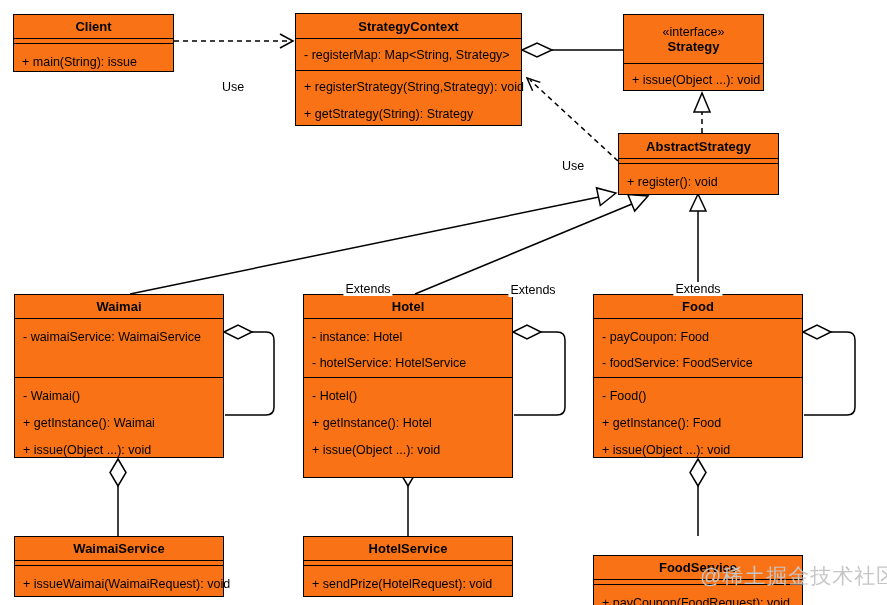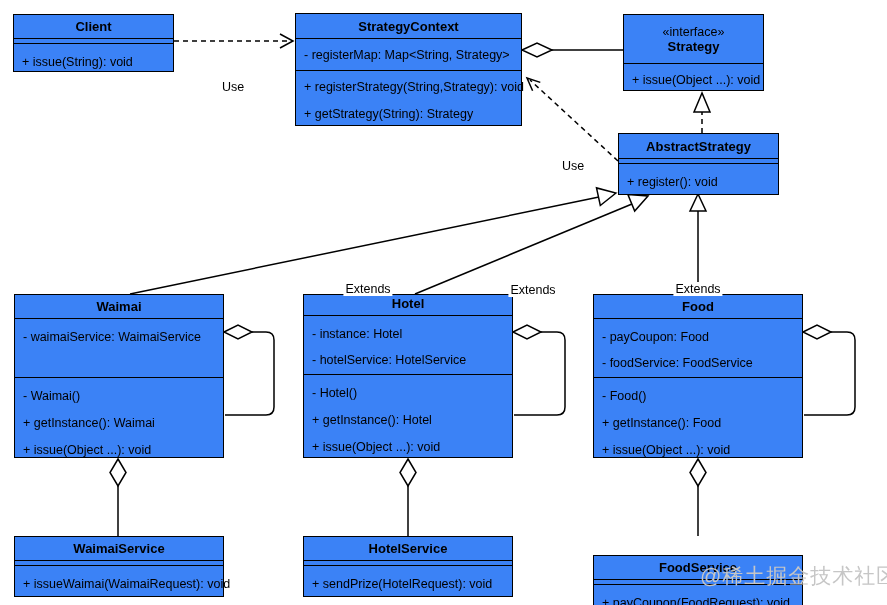--- a/index.html
+++ b/index.html
@@ -17,21 +17,21 @@
     position: absolute; left: 0; top: 0; z-index: 1;
   }
   svg.connectors line, svg.connectors path, svg.connectors polyline {
     stroke: #000; stroke-width: 1.5; fill: none;
   }
   svg.connectors polygon { stroke: #000; stroke-width: 1.5; fill: #fff; }
   svg.connectors .dashed { stroke-dasharray: 5,4; }
 
   .uml-class {
     position: absolute; z-index: 2;
-    background: #3b82f6;
+    background: #f97316;
     border: 1.6px solid #000;
     display: flex; flex-direction: column;
   }
   .uml-title {
     font-weight: bold; font-size: 13px;
     display: flex; flex-direction: column;
     align-items: center; justify-content: center;
     border-bottom: 1.4px solid #000;
     flex-shrink: 0;
     text-align: center;
@@ -106,21 +106,21 @@
     <line x1="408" y1="486" x2="408" y2="536"></line>
 
     <polygon points="698,459 706,472.5 698,486 690,472.5"></polygon>
     <line x1="698" y1="486" x2="698" y2="536"></line>
   </svg>
 
   <div class="uml-class" style="left:13px; top:14px; width:161px; height:58px;">
     <div class="uml-title" style="height:24px;">Client</div>
     <div class="uml-empty"></div>
     <div class="uml-methods one-line">
-      <div class="member">+ issue(String): void</div>
+      <div class="member">+ main(String): issue</div>
     </div>
   </div>
 
   <div class="uml-class" style="left:295px; top:13px; width:227px; height:113px;">
     <div class="uml-title" style="height:25px;">StrategyContext</div>
     <div class="uml-fields" style="height:32px; padding-top:3px;">
       <div class="member">- registerMap: Map&lt;String, Strategy&gt;</div>
     </div>
     <div class="uml-methods" style="padding-top:3px;">
       <div class="member">+ registerStrategy(String,Strategy): void</div>
@@ -151,21 +151,21 @@
     <div class="uml-fields" style="height:59px;">
       <div class="member">- waimaiService: WaimaiService</div>
     </div>
     <div class="uml-methods">
       <div class="member">- Waimai()</div>
       <div class="member">+ getInstance(): Waimai</div>
       <div class="member">+ issue(Object ...): void</div>
     </div>
   </div>
 
-  <div class="uml-class" style="left:303px; top:294px; width:210px; height:164px;justify-content:center;">
+  <div class="uml-class" style="left:303px; top:294px; width:210px; height:184px;">
     <div class="uml-title" style="height:24px;">Hotel</div>
     <div class="uml-fields" style="height:59px;">
       <div class="member">- instance: Hotel</div>
       <div class="member">- hotelService: HotelService</div>
     </div>
     <div class="uml-methods">
       <div class="member">- Hotel()</div>
       <div class="member">+ getInstance(): Hotel</div>
       <div class="member">+ issue(Object ...): void</div>
     </div>

